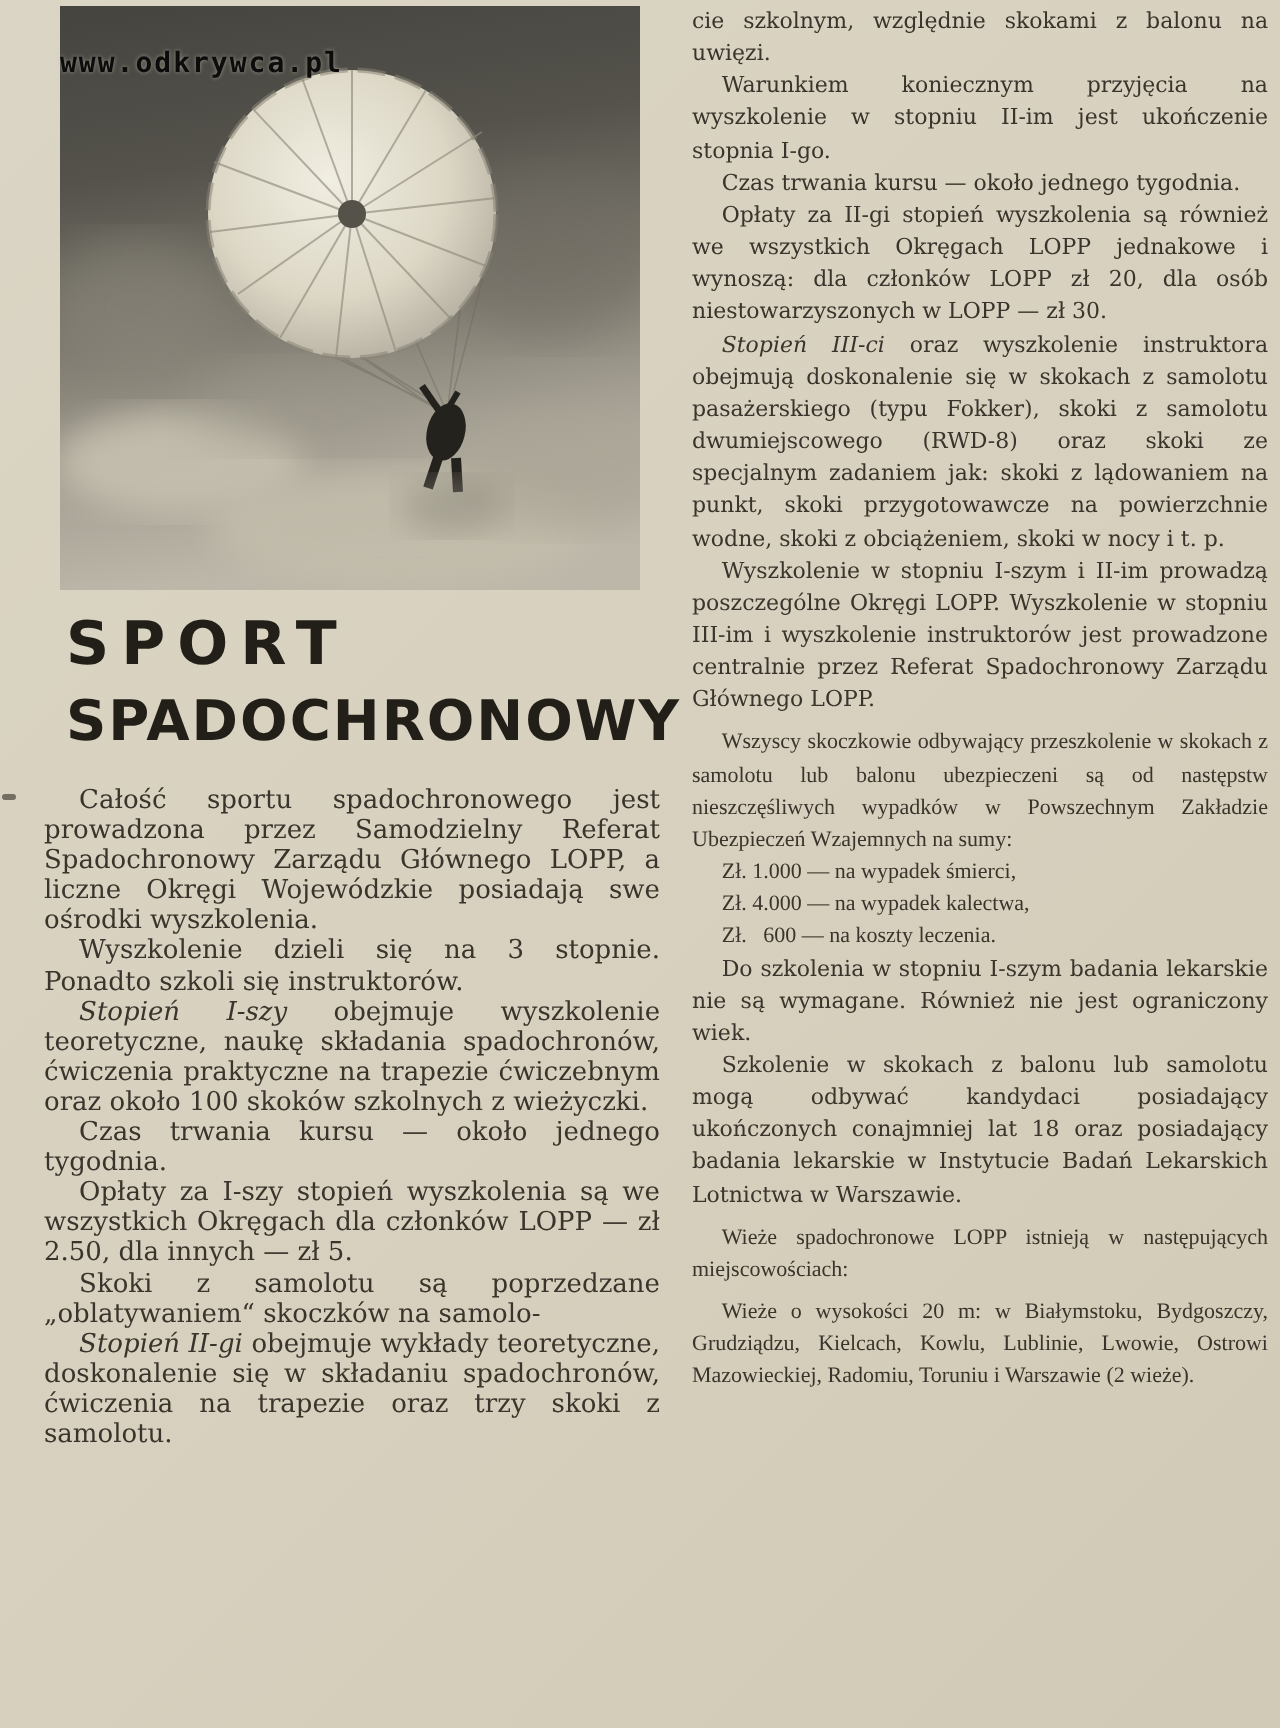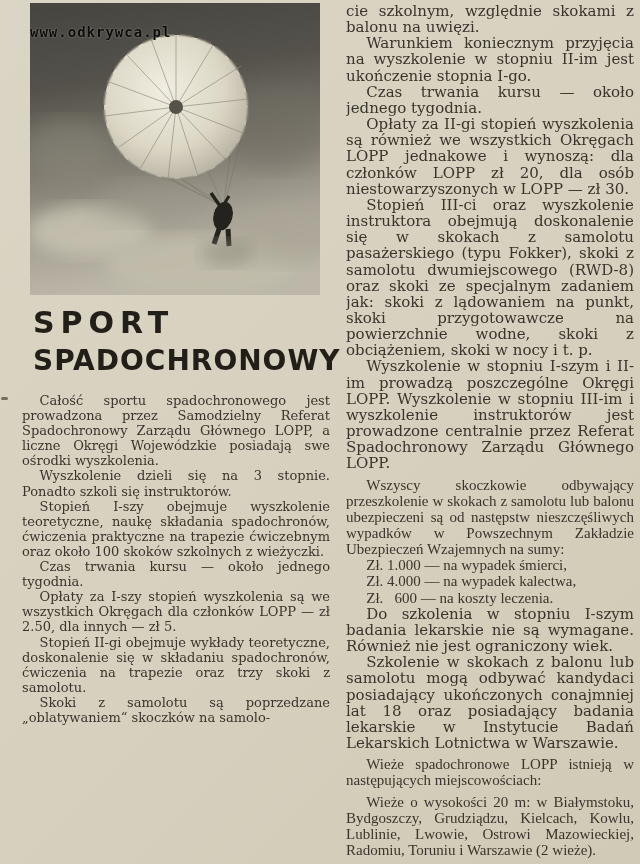--- a/index.html
+++ b/index.html
@@ -31,25 +31,25 @@
     font-family:"DejaVu Sans","Liberation Sans",sans-serif;
     font-weight:800;color:#221e18;line-height:38px;
   }
   .title .l1{font-size:30px;letter-spacing:6px;}
   .title .l2{font-size:28px;letter-spacing:1px;text-align:right;}
   
   .col{position:absolute;text-align:justify;overflow:hidden;}
   .col-left{left:22px;top:393px;width:308px;height:469px;
     font-size:13px;line-height:15.1px;}
   .col-right{left:346px;top:3px;width:288px;height:859px;
-    font-size:15px;line-height:16.15px;}
+    font-size:11px;line-height:16.15px;}
   .col p{margin:0;text-indent:1.35em;}
   .col p.noindent{text-indent:0;}
   .col p.gap{margin-top:5px;font-family:Liberation Serif, serif;}
-  .lead{}
+  .lead{font-style:italic;}
   .ins-line{margin:0;text-indent:0;white-space:pre-wrap;text-align:left;font-family:Liberation Serif, serif;}
 </style>
 </head>
 <body>
 
 <div class="page">
 
   <div class="photo">
     <svg width="290" height="292" viewBox="0 0 290 292">
       <defs>
@@ -131,22 +131,22 @@
     <div class="l1">SPORT</div>
     <div class="l2">SPADOCHRONOWY</div>
   </div>
 
   <div class="col col-left">
     <p>Całość sportu spadochronowego jest prowadzona przez Samodzielny Referat Spadochronowy Zarządu Głównego LOPP, a liczne Okręgi Wojewódzkie posiadają swe ośrodki wyszkolenia.</p>
     <p>Wyszkolenie dzieli się na 3 stopnie. Ponadto szkoli się instruktorów.</p>
     <p><span class="lead">Stopień I-szy</span> <span>obejmuje wyszkolenie teoretyczne, naukę składania spadochronów, ćwiczenia praktyczne na trapezie ćwiczebnym oraz około 100 skoków szkolnych z wieżyczki.</span></p>
     <p>Czas trwania kursu — około jednego tygodnia.</p>
     <p>Opłaty za I-szy stopień wyszkolenia są we wszystkich Okręgach dla członków LOPP — zł 2.50, dla innych — zł 5.</p>
+    <p>Skoki z samolotu są poprzedzane „oblatywaniem“ skoczków na samolo-</p>
     <p><span class="lead">Stopień II-gi</span> <span>obejmuje wykłady teoretyczne, doskonalenie się w składaniu spadochronów, ćwiczenia na trapezie oraz trzy skoki z samolotu.</span></p>
-    <p>Skoki z samolotu są poprzedzane „oblatywaniem“ skoczków na samolo-</p>
   </div>
 
   <div class="col col-right">
     <p class="noindent">cie szkolnym, względnie skokami z balonu na uwięzi.</p>
     <p>Warunkiem koniecznym przyjęcia na wyszkolenie w stopniu II-im jest ukończenie stopnia I-go.</p>
     <p>Czas trwania kursu — około jednego tygodnia.</p>
     <p>Opłaty za II-gi stopień wyszkolenia są również we wszystkich Okręgach LOPP jednakowe i wynoszą: dla członków LOPP zł 20, dla osób niestowarzyszonych w LOPP — zł 30.</p>
     <p><span class="lead">Stopień III-ci</span> <span>oraz wyszkolenie instruktora obejmują doskonalenie się w skokach z samolotu pasażerskiego (typu Fokker), skoki z samolotu dwumiejscowego (RWD-8) oraz skoki ze specjalnym zadaniem jak: skoki z lądowaniem na punkt, skoki przygotowawcze na powierzchnie wodne, skoki z obciążeniem, skoki w nocy i t. p.</span></p>
     <p>Wyszkolenie w stopniu I-szym i II-im prowadzą poszczególne Okręgi LOPP. Wyszkolenie w stopniu III-im i wyszkolenie instruktorów jest prowadzone centralnie przez Referat Spadochronowy Zarządu Głównego LOPP.</p>
     <p class="gap">Wszyscy skoczkowie odbywający przeszkolenie w skokach z samolotu lub balonu ubezpieczeni są od następstw nieszczęśliwych wypadków w Powszechnym Zakładzie Ubezpieczeń Wzajemnych na sumy:</p>

